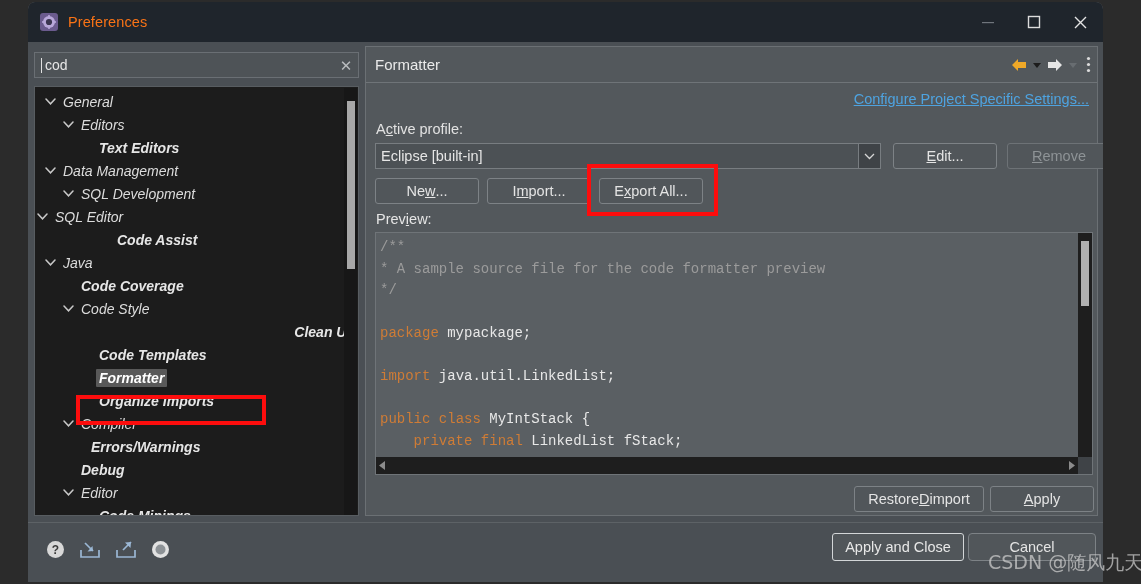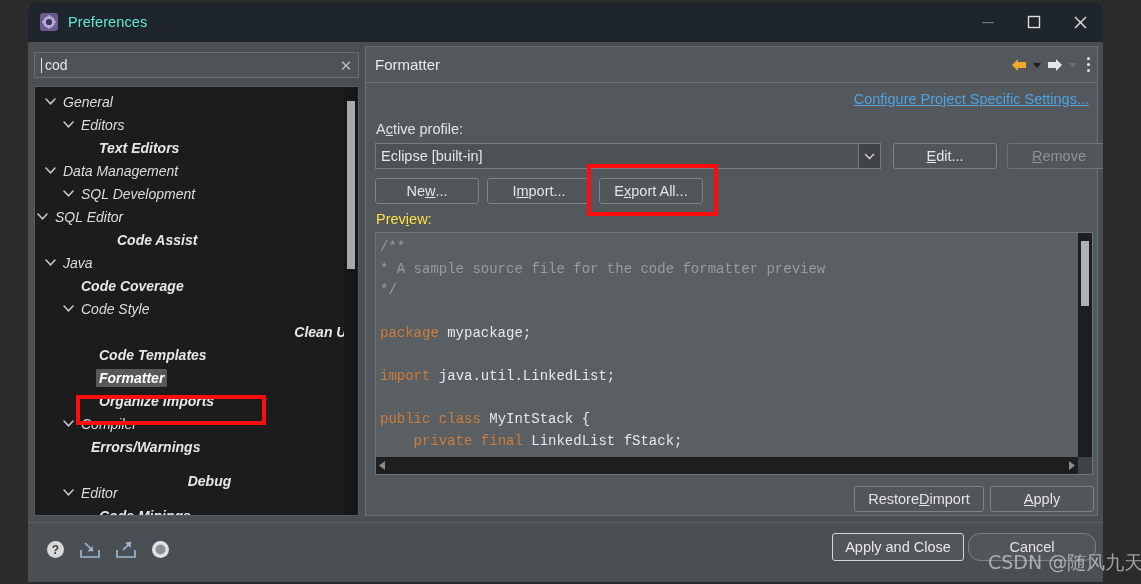--- a/index.html
+++ b/index.html
@@ -27,21 +27,21 @@
   }
   #app-icon {
     width: 18px; height: 18px; margin-left: 12px;
     border-radius: 3px;
     background: #6b5b8e;
     display: flex; align-items: center; justify-content: center;
     flex: none;
   }
   #app-icon svg { display: block; }
   #win-title {
-    margin-left: 10px; color: #5eead4;
+    margin-left: 10px; color: #f97316;
     font-size: 14.5px; letter-spacing: .1px;
   }
   #win-btns { margin-left: auto; display: flex; height: 100%; }
   .win-btn {
     width: 46px; height: 100%;
     display: flex; align-items: center; justify-content: center;
   }
   .win-btn svg { display: block; }
 
   
@@ -167,21 +167,21 @@
     border: 4px solid #fd0d0d; pointer-events: none;
   }
   #red-formatter {
     position: absolute; left: 48px; top: 353px;
     width: 190px; height: 30px;
     border: 4px solid #fd0d0d; pointer-events: none; z-index: 5;
   }
 
   #preview-label {
     position: absolute; left: 10px; top: 164px;
-    color: #fde047; font-size: 14.5px;
+    color: #e5e5e5; font-size: 14.5px;
   }
   #preview-box {
     position: absolute; left: 9px; top: 185px;
     width: 718px; height: 243px;
     background: #2b2b2b; border: 1px solid #6f7478;
     overflow: hidden;
   }
   #code {
     position: absolute; left: 0; top: 0; right: 14px; bottom: 17px;
     background: #5a5f63;
@@ -232,21 +232,21 @@
   #btn-applyclose {
     position: absolute; left: 804px; top: 10px;
     width: 132px; height: 28px;
     background: #51565a; border: 1px solid #d3d6d8; border-radius: 3px;
     color: #e8e8e8; font-size: 14.5px;
     display: flex; align-items: center; justify-content: center;
   }
   #btn-cancel {
     position: absolute; left: 940px; top: 10px;
     width: 128px; height: 28px;
-    background: #51565a; border: 1px solid #7d8286; border-radius: 12px;
+    background: #51565a; border: 1px solid #7d8286; border-radius: 4px;
     color: #e4e4e4; font-size: 14.5px;
     display: flex; align-items: center; justify-content: center;
   }
   #watermark {
     position: absolute; left: 988px; top: 550px;
     color: #cfcfcf; opacity: .72; font-size: 19px;
     font-family: "DejaVu Sans", sans-serif;
     white-space: nowrap;
   }
 </style>
@@ -387,21 +387,21 @@
               <svg width="11" height="9" viewBox="0 0 11 9">
                 <path d="M1 2 L5.5 6.8 L10 2" stroke="#c8c8c8" stroke-width="1.5" fill="none" stroke-linecap="round"></path>
               </svg>
             </span>
             <span class="lbl">Compiler</span>
           </div>
           <div class="tree-row leaf" style=" gap: 36px;">
             <span class="chev"></span>
             <span class="lbl">Errors/Warnings</span>
           </div>
-          <div class="tree-row leaf" style="padding-left: 26px; flex-direction: column;">
+          <div class="tree-row leaf" style="padding-left: 26px;">
             <span class="chev"></span>
             <span class="lbl">Debug</span>
           </div>
           <div class="tree-row" style="padding-left: 26px;">
             <span class="chev">
               <svg width="11" height="9" viewBox="0 0 11 9">
                 <path d="M1 2 L5.5 6.8 L10 2" stroke="#c8c8c8" stroke-width="1.5" fill="none" stroke-linecap="round"></path>
               </svg>
             </span>
             <span class="lbl">Editor</span>

